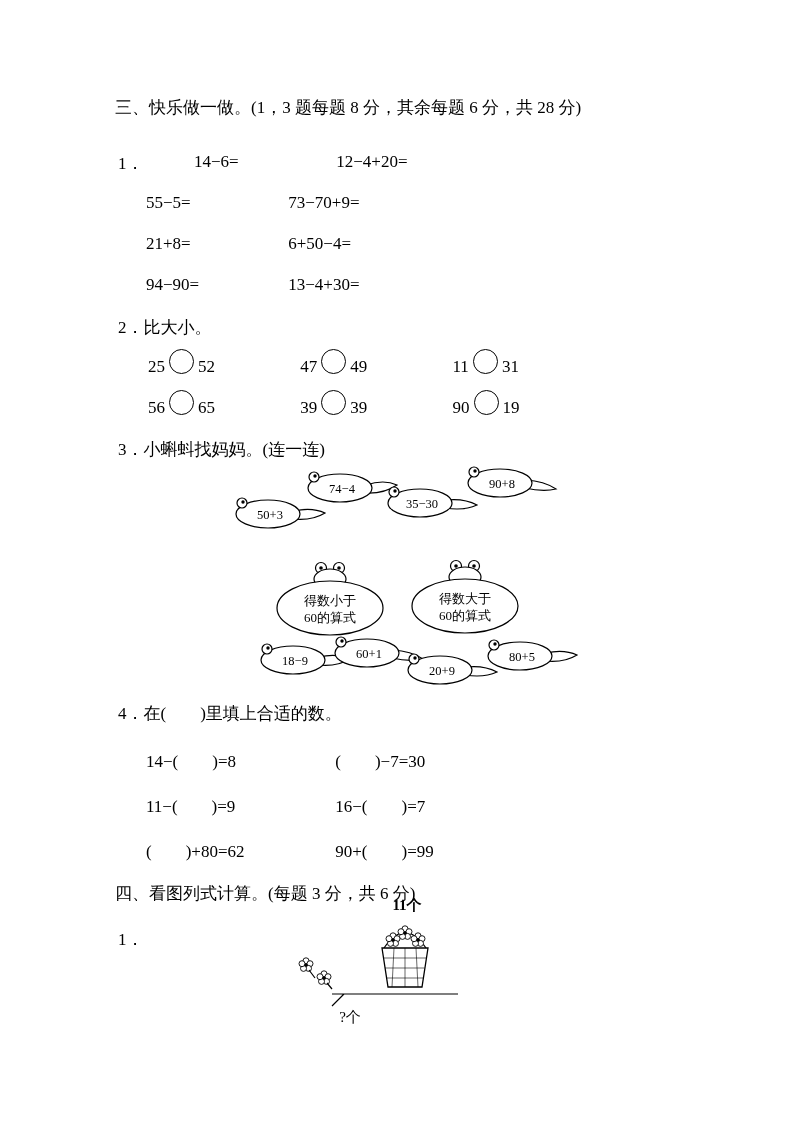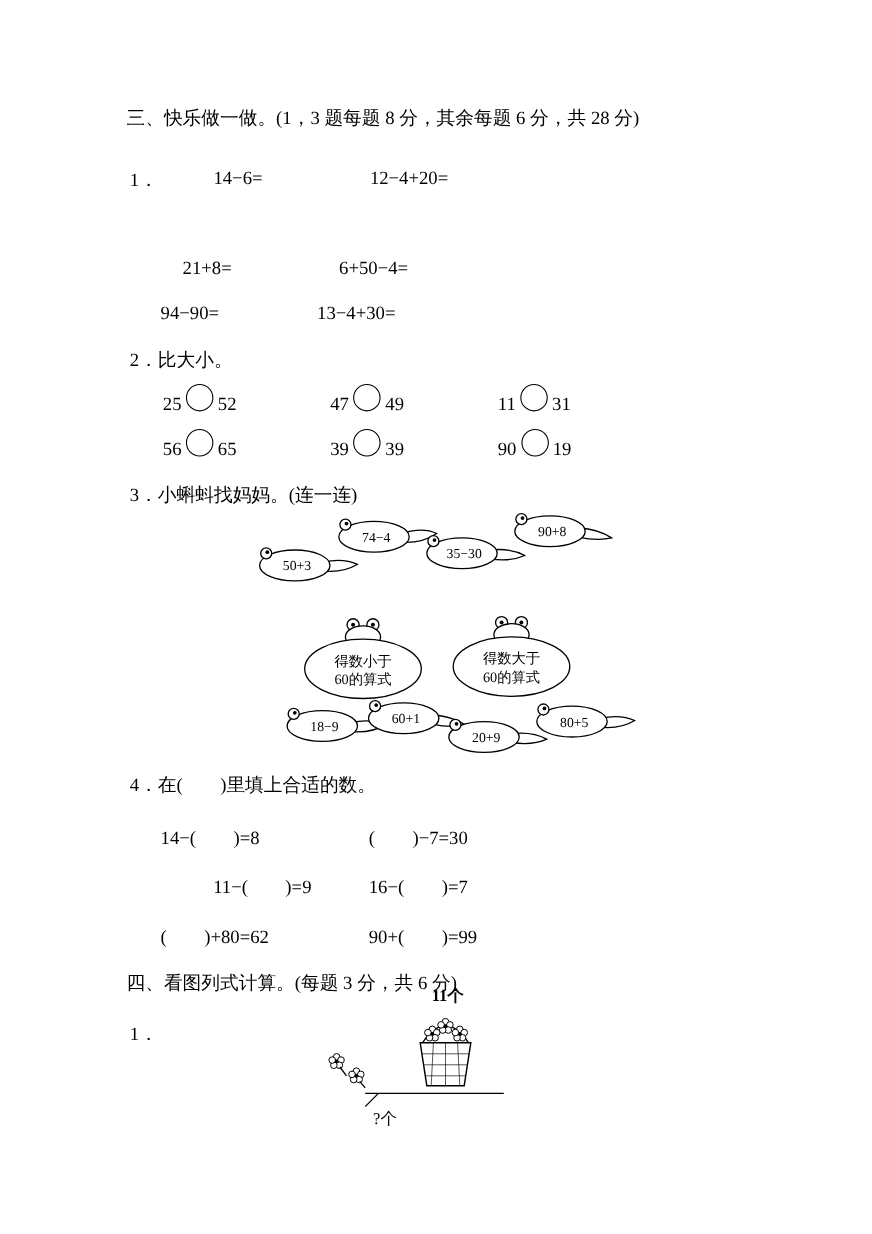--- a/index.html
+++ b/index.html
@@ -43,21 +43,25 @@
 
 <div class="page">
 
   <div class="abs" style="left:115px; top:96px;">三、快乐做一做。(1，3 题每题 8 分，其余每题 6 分，共 28 分)</div>
 
   <div class="abs" style="left:118px; top:152px;">1．</div>
   <div class="abs" style="left:146px; top:152px;margin-left:48px;">
     <span class="q1col1">14−6=</span>
     <span>12−4+20=</span>
   </div>
-  <div class="abs" style="left:146px; top:234px;margin-left:20px;">
+  <div class="abs" style="left:146px; top:193px;">
+    <span class="q1col1">55−5=</span>
+    <span>73−70+9=</span>
+  </div>
+  <div class="abs" style="left:146px; top:234px;">
     <span class="q1col1">21+8=</span>
     <span>6+50−4=</span>
   </div>
   <div class="abs" style="left:146px; top:275px;">
     <span class="q1col1">94−90=</span>
     <span>13−4+30=</span>
   </div>
 
   <div class="abs" style="left:118px; top:316px;">
     <span>2．</span><span>比大小。</span>
@@ -162,21 +166,21 @@
     </g>
   </svg>
 
   <div class="abs" style="left:118px; top:702px;text-align:center;">
     <span>4．</span><span>在(　　)里填上合适的数。</span>
   </div>
   <div class="abs" style="left:146px; top:750px;">
     <span class="q4col1">14−(　　)=8</span>
     <span>(　　)−7=30</span>
   </div>
-  <div class="abs" style="left:146px; top:795px;text-align:center;">
+  <div class="abs" style="left:146px; top:795px;">
     <span class="q4col1">11−(　　)=9</span>
     <span>16−(　　)=7</span>
   </div>
   <div class="abs" style="left:146px; top:840px;">
     <span class="q4col1">(　　)+80=62</span>
     <span>90+(　　)=99</span>
   </div>
 
   <div class="abs" style="left:115px; top:882px;">四、看图列式计算。(每题 3 分，共 6 分)</div>
   <div class="abs" style="left:118px; top:928px;">1．</div>

